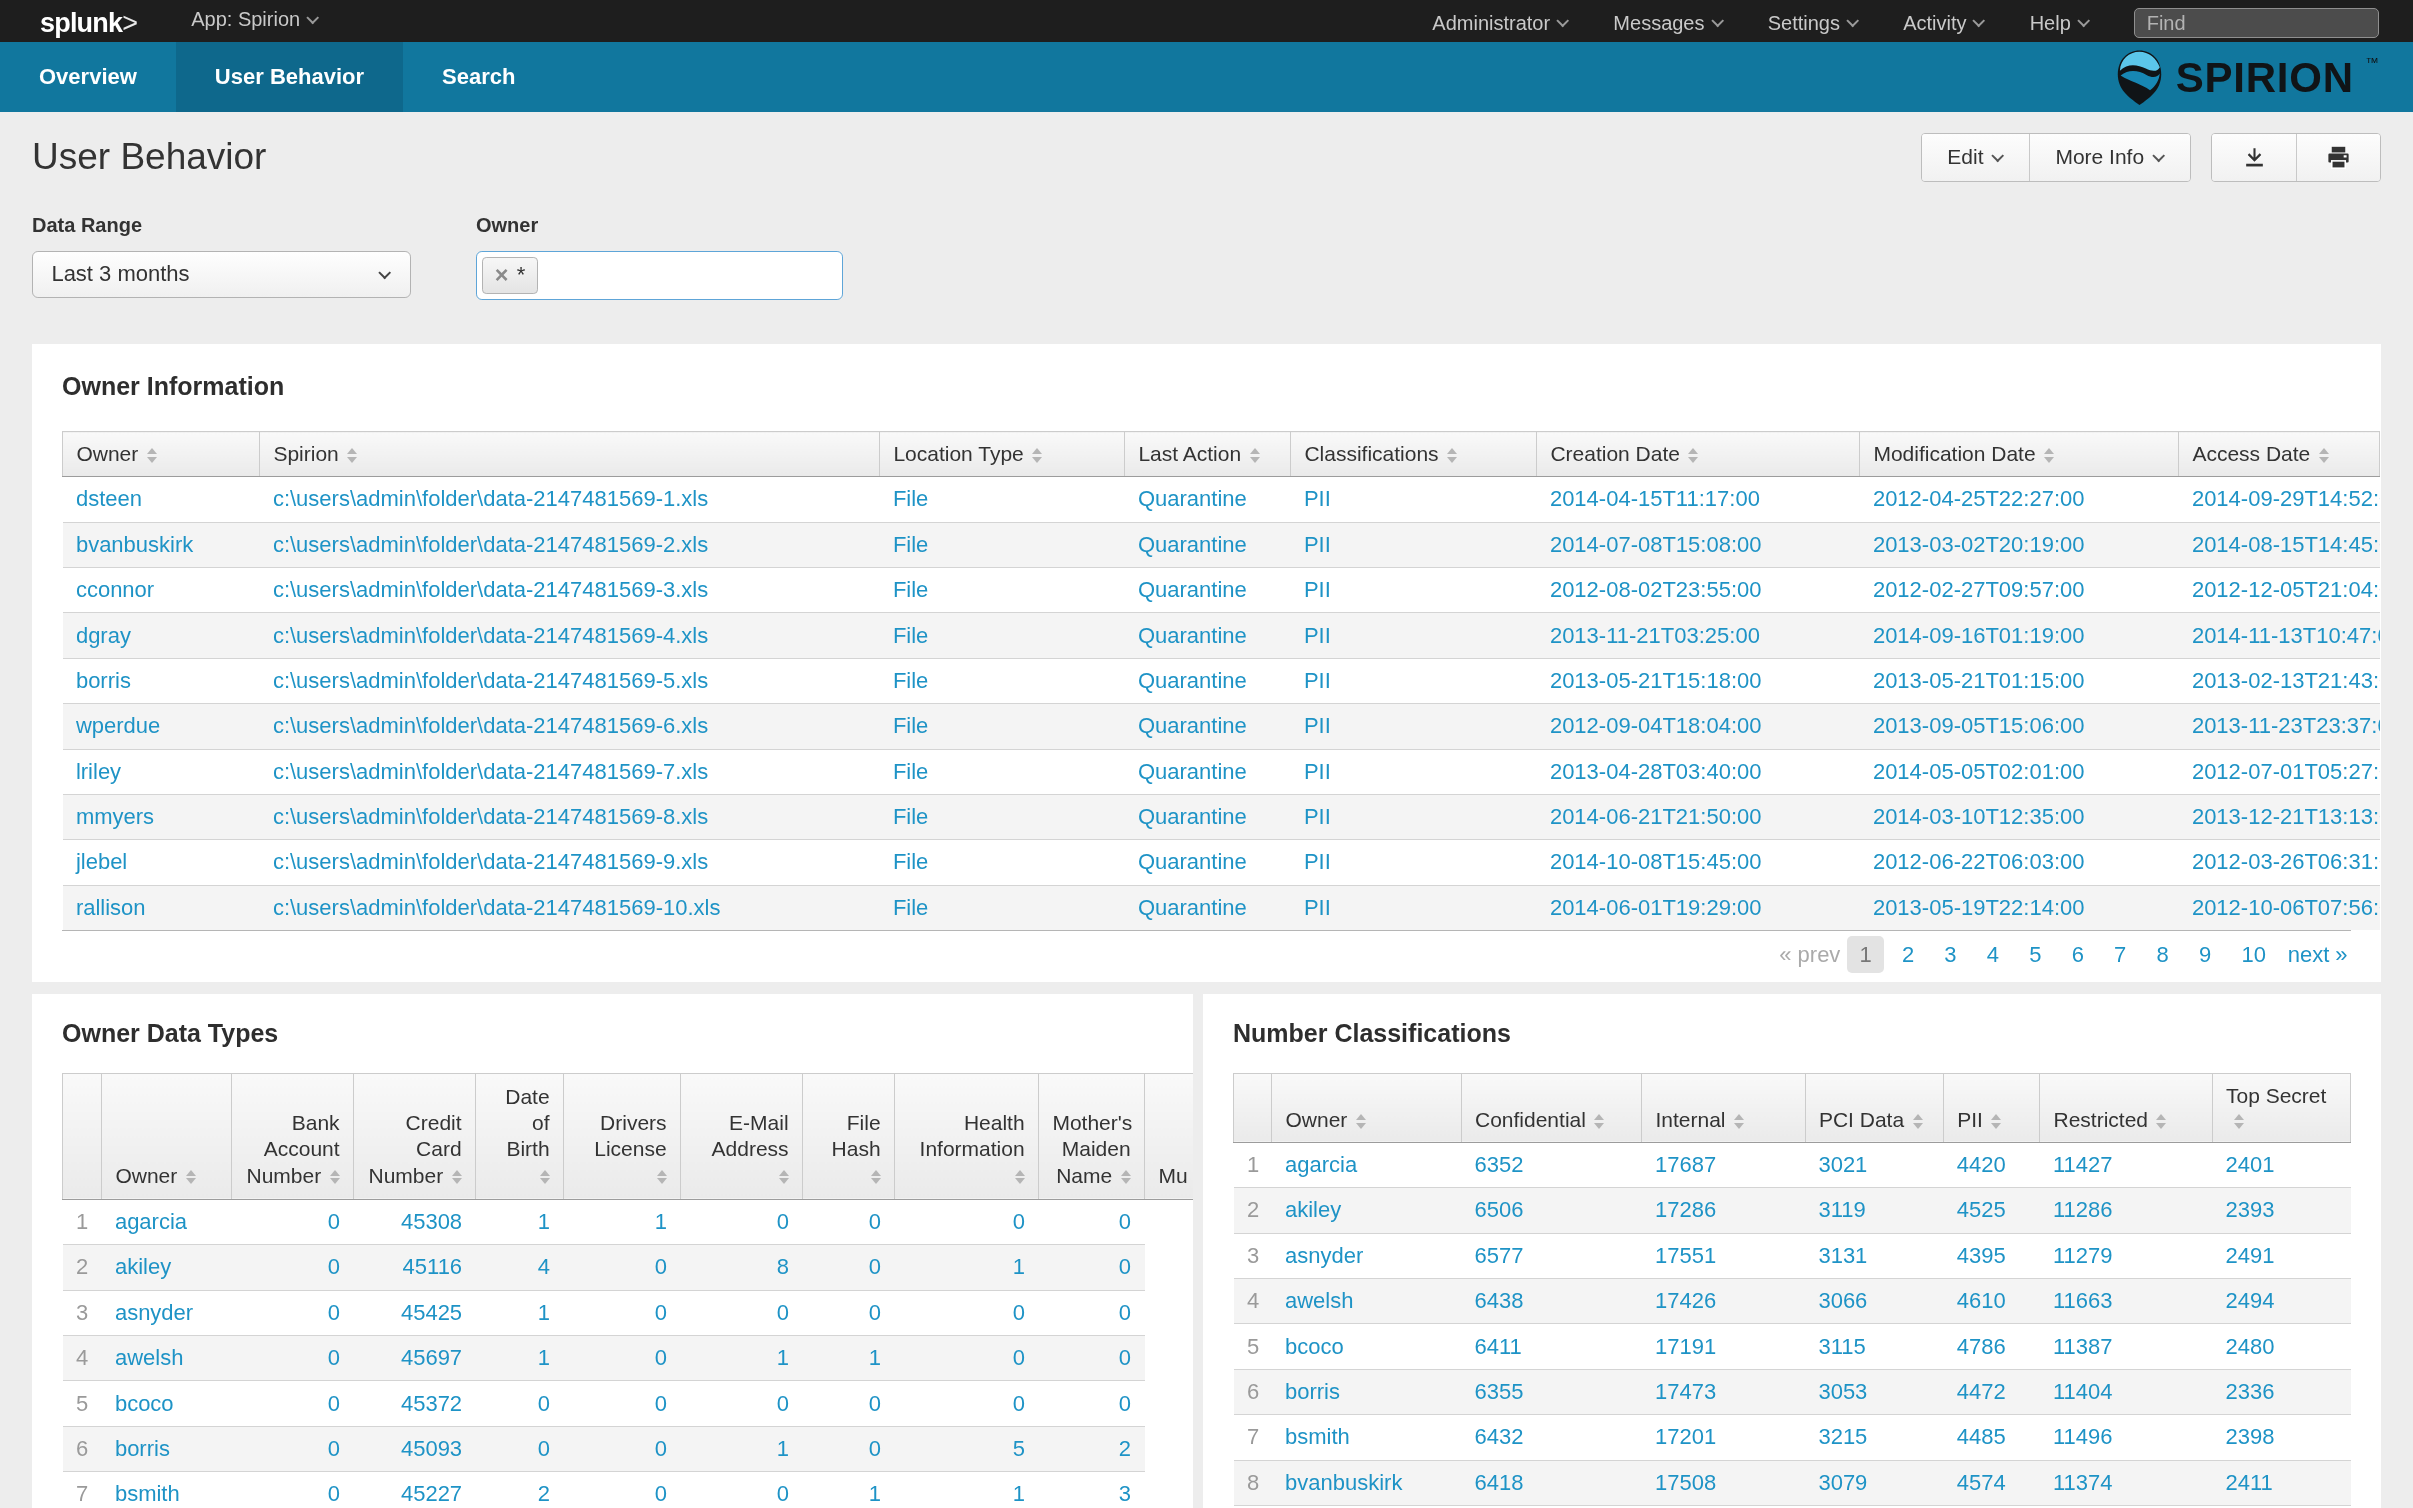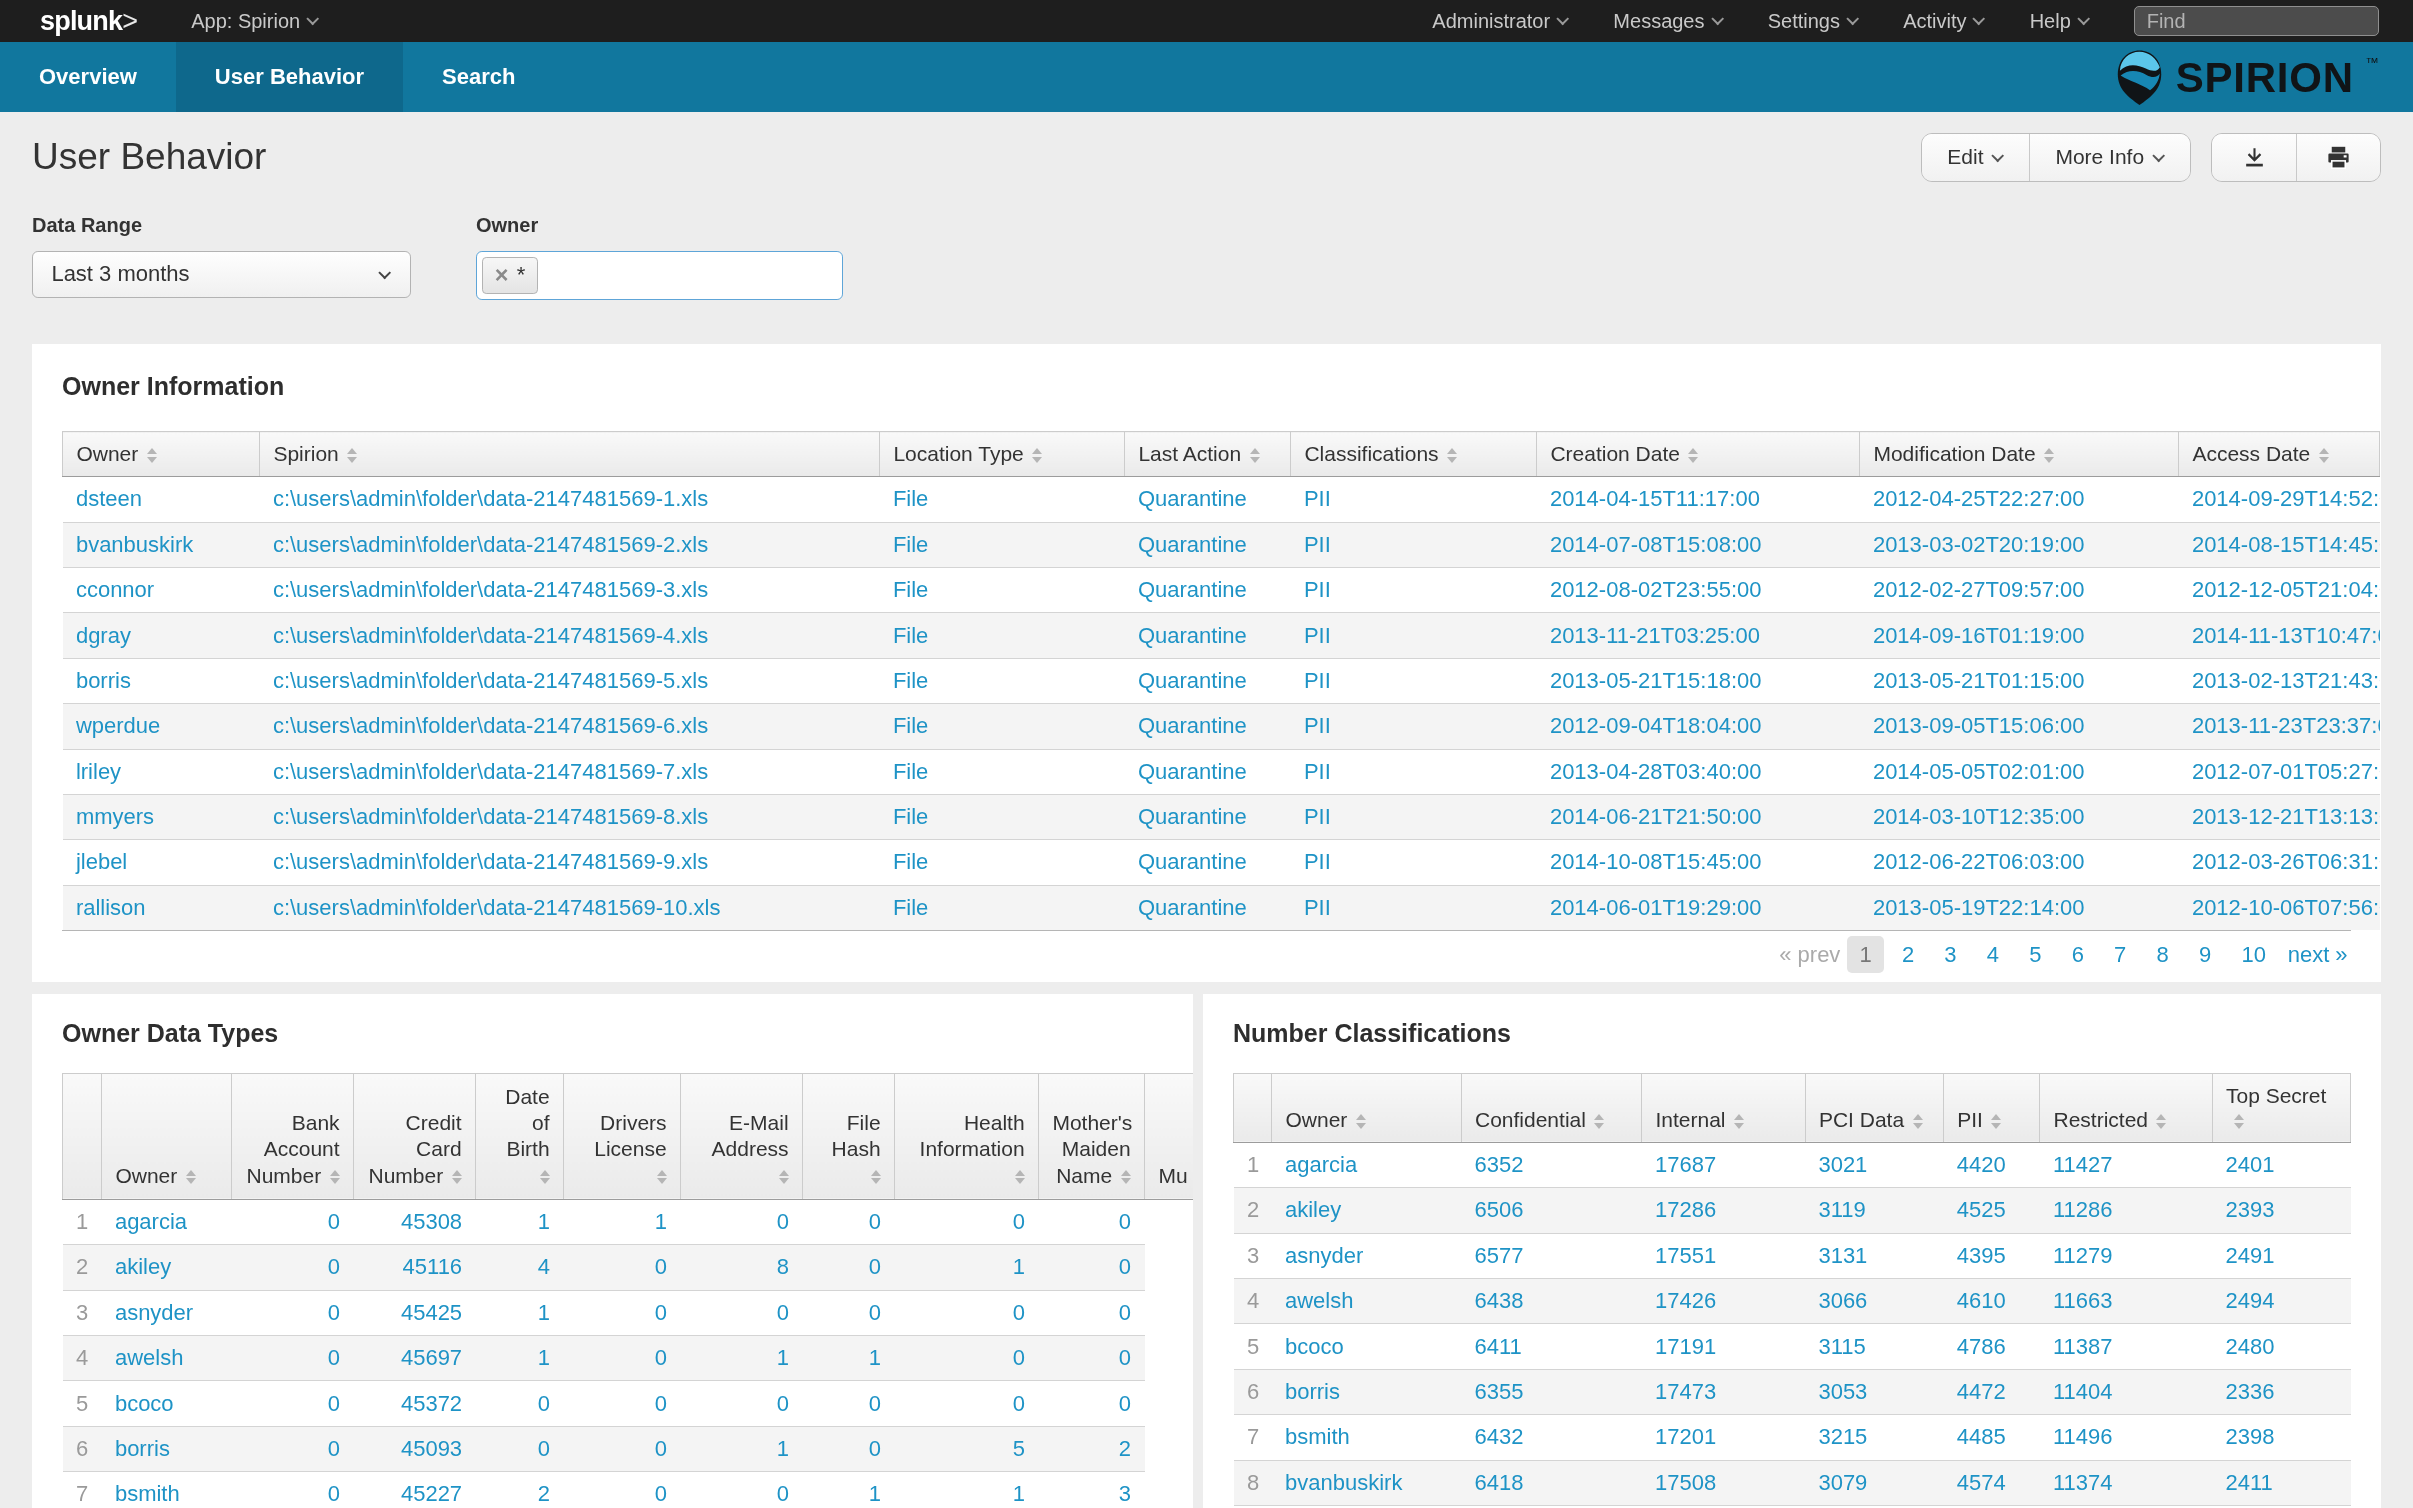--- a/index.html
+++ b/index.html
@@ -1,21 +1,21 @@
 <!DOCTYPE html>
 <html style="font-size:13.4px"><head>
 <meta charset="utf-8">
 <style>
   *{box-sizing:border-box;margin:0;padding:0}
   html,body{width:2413px;height:1508px;overflow:hidden}
   body{font-family:"Liberation Sans",sans-serif;background:#ededed;color:#333}
   a{text-decoration:none;cursor:pointer}
 
   
-  .topbar{height:42px;background:#1e1e1e;display:flex;align-items:center;padding:0 34px 0 40px}
+  .topbar{height:42px;background:#1e1e1e;display:flex;align-items:flex-start;padding:8px 34px 0 40px}
   .splunk-logo{color:#fff;font-size:27px;font-weight:700;letter-spacing:-0.8px}
   .splunk-logo i{font-style:normal;font-weight:400;color:#e8e8e8}
   .app-label{color:#c9c9c9;font-size:20px;margin-left:54px;display:flex;align-items:center;gap:10px}
   .topbar-right{margin-left:auto;display:flex;align-items:center;gap:44px}
   .topmenu{color:#c9c9c9;font-size:20px;display:flex;align-items:center;gap:10px;cursor:pointer}
   .chev{display:inline-block;width:9.2px;height:9.2px;border-left:2.5px solid #9a9a9a;border-bottom:2.5px solid #9a9a9a;transform:rotate(-45deg) translateY(-2.5px)}
   .chev.dark{border-color:#555}
   .find-input{width:245px;height:30px;background:#4c4c4c;border:0.8px solid #8f8f8f;border-radius:5px;color:#ddd;font-size:20px;padding:0 11.7px;outline:none}
   .find-input::placeholder{color:#b3b3b3}
 
@@ -25,21 +25,21 @@
   .tab.active{background:#0e688c}
   .brand{position:absolute;right:34px;top:50%;transform:translateY(-50%);display:flex;align-items:center;gap:11.7px}
   .brand-text{font-size:42px;font-weight:800;color:#101417;letter-spacing:0.8px}
   .brand-tm{font-size:13.4px;color:#101417;vertical-align:top;position:relative;top:-15px}
 
   
   .content{padding:0 32px}
   .page-header{display:flex;justify-content:space-between;align-items:center;margin-top:18.4px;height:54px}
   .page-title{font-size:37px;font-weight:300;color:#333}
   .header-actions{display:flex;gap:20px}
-  .btn-group{display:flex;border:0.8px solid #bdbdbd;border-radius:11px;overflow:hidden;background:linear-gradient(#fdfdfd,#f0f0f0)}
+  .btn-group{display:flex;border:0.8px solid #bdbdbd;border-radius:4px;overflow:hidden;background:linear-gradient(#fdfdfd,#f0f0f0)}
   .btn{display:flex;align-items:center;gap:11.7px;padding:0 25px;height:47px;font-size:21px;color:#333;cursor:pointer;background:linear-gradient(#fdfdfd,#f1f1f1)}
   .btn + .btn{border-left:0.8px solid #c9c9c9}
   .icon-btn{width:84px;justify-content:center}
   .icon-btn svg{display:block}
 
   
   .filters{display:flex;gap:65px;margin-top:30px}
   .filter-label{font-size:20px;font-weight:700;color:#333;margin-bottom:13.4px}
   .select{width:379px;height:47px;border:0.8px solid #b3b3b3;border-radius:5.9px;background:linear-gradient(#fefefe,#f0f0f0);display:flex;align-items:center;font-size:22px;padding:0 18.4px;cursor:pointer}
   .select .chev{margin-left:auto;border-color:#444}

